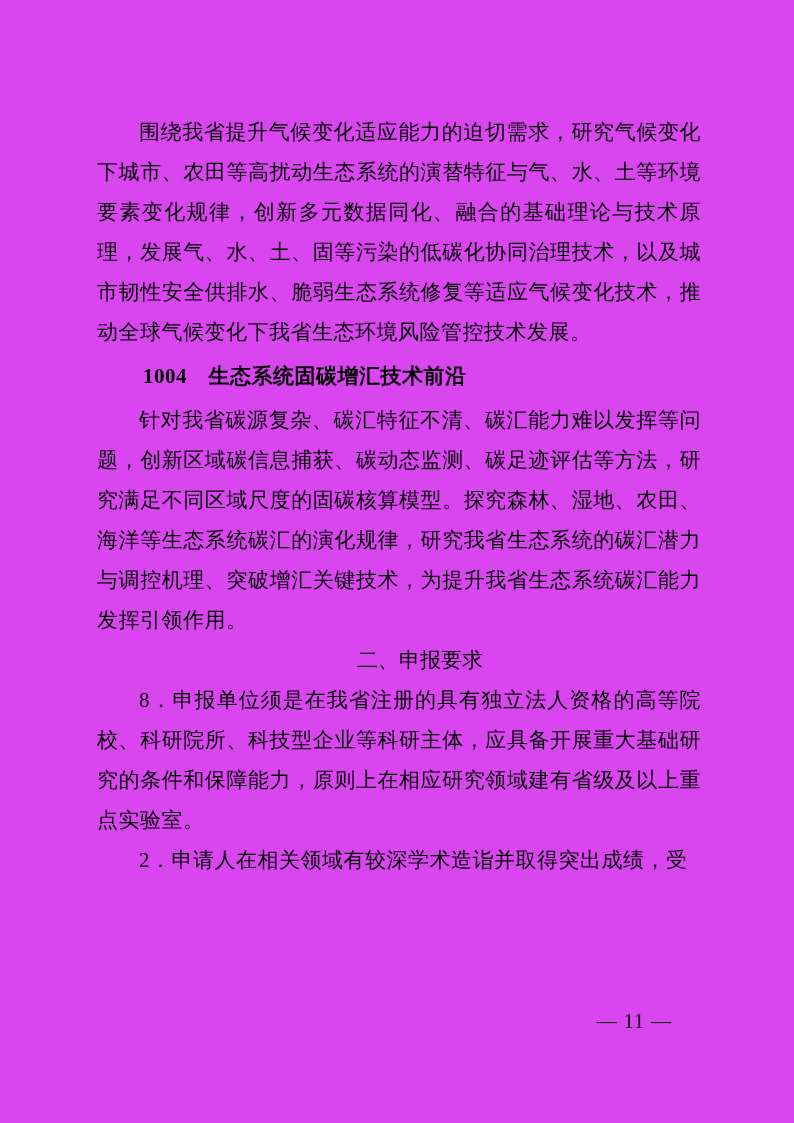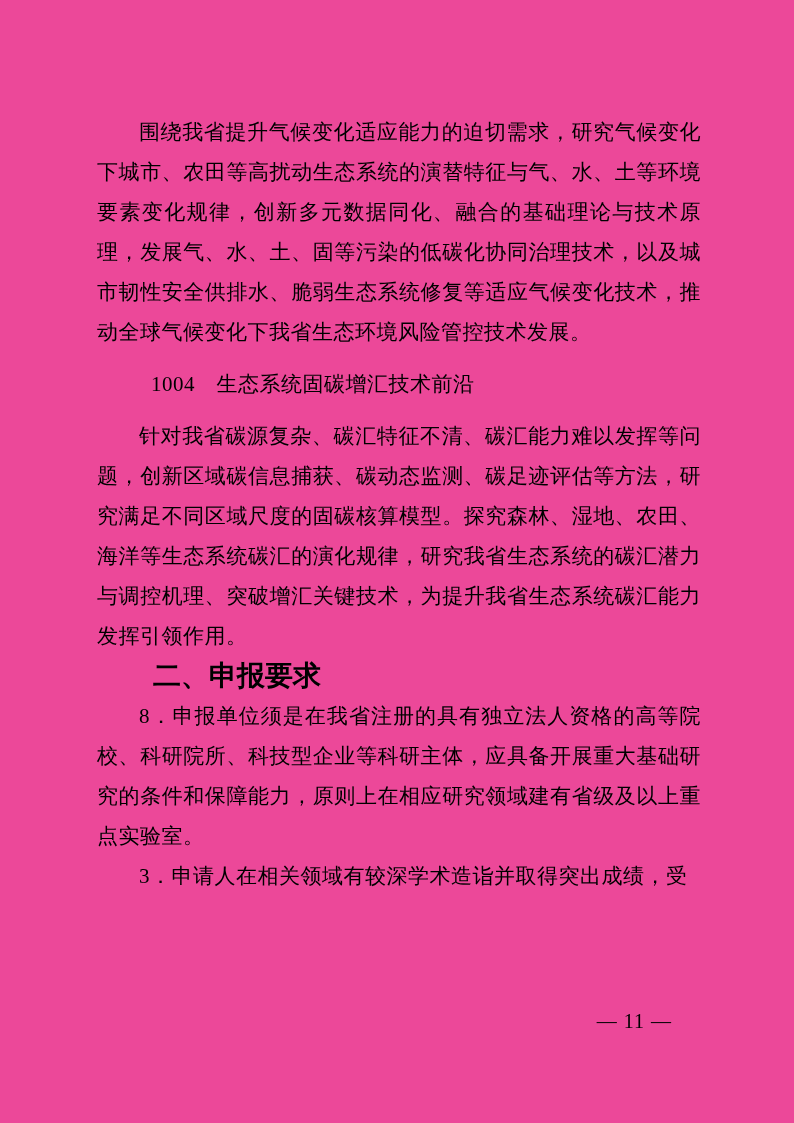--- a/index.html
+++ b/index.html
@@ -4,21 +4,21 @@
 <style>
   html, body {
     margin: 0;
     padding: 0;
     background: #ffffff;
   }
   .page {
     position: relative;
     width: 794px;
     height: 1123px;
-    background: #ec4899;
+    background: #d946ef;
     color: #000000;
     font-family: "Liberation Serif", "DejaVu Serif", serif;
     overflow: hidden;
     box-sizing: border-box;
   }
   .content {
     position: absolute;
     left: 97px;
     top: 112px;
     width: 604px;
@@ -27,34 +27,35 @@
     margin: 0;
     font-size: 21px;
     line-height: 40px;
     letter-spacing: 0.5px;
     text-align: justify;
     text-justify: inter-ideograph;
     text-indent: 2em;
     word-break: break-all;
   }
   .topic-heading {
-    margin: 12px;
+    margin: 4px;
     font-size: 21px;
     line-height: 40px;
     letter-spacing: 0.5px;
     text-indent: 2em;
-    font-weight: normal;
+    font-weight: bold;
   }
   .section-heading {
     margin: 0;
-    font-size: 28px;
+    font-size: 21px;
     line-height: 40px;
     text-indent: 2em;
     font-family: "Liberation Sans", "DejaVu Sans", sans-serif;
-    font-weight: bold;
+    font-weight: normal;
+    text-align: center;
   }
   .page-footer {
     position: absolute;
     top: 998px;
     right: 122px;
     font-size: 20px;
     line-height: 24px;
     letter-spacing: 1px;
     font-family: "Liberation Serif", "DejaVu Serif", serif;
     color: #000000;
@@ -64,19 +65,19 @@
 </head>
 <body>
 
 <div class="page">
   <div class="content">
     <p class="body-para">围绕我省提升气候变化适应能力的迫切需求，研究气候变化下城市、农田等高扰动生态系统的演替特征与气、水、土等环境要素变化规律，创新多元数据同化、融合的基础理论与技术原理，发展气、水、土、固等污染的低碳化协同治理技术，以及城市韧性安全供排水、脆弱生态系统修复等适应气候变化技术，推动全球气候变化下我省生态环境风险管控技术发展。</p>
     <p class="topic-heading">1004　生态系统固碳增汇技术前沿</p>
     <p class="body-para">针对我省碳源复杂、碳汇特征不清、碳汇能力难以发挥等问题，创新区域碳信息捕获、碳动态监测、碳足迹评估等方法，研究满足不同区域尺度的固碳核算模型。探究森林、湿地、农田、海洋等生态系统碳汇的演化规律，研究我省生态系统的碳汇潜力与调控机理、突破增汇关键技术，为提升我省生态系统碳汇能力发挥引领作用。</p>
     <h2 class="section-heading">二、申报要求</h2>
     <p class="body-para">8．申报单位须是在我省注册的具有独立法人资格的高等院校、科研院所、科技型企业等科研主体，应具备开展重大基础研究的条件和保障能力，原则上在相应研究领域建有省级及以上重点实验室。</p>
-    <p class="body-para">3．申请人在相关领域有较深学术造诣并取得突出成绩，受</p>
+    <p class="body-para">2．申请人在相关领域有较深学术造诣并取得突出成绩，受</p>
   </div>
 
   <div class="page-footer">
     <span>— 11 —</span>
   </div>
 </div>
 
 </body></html>

